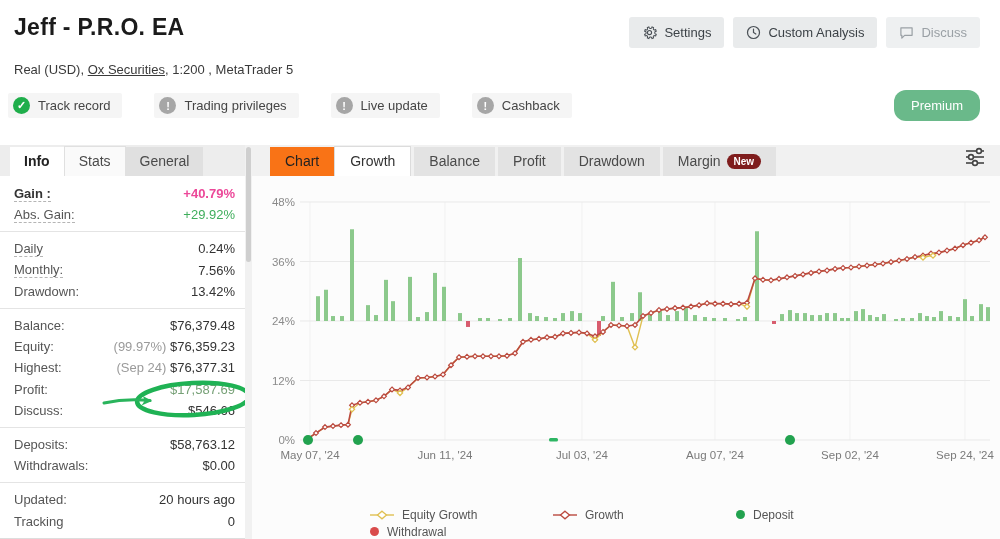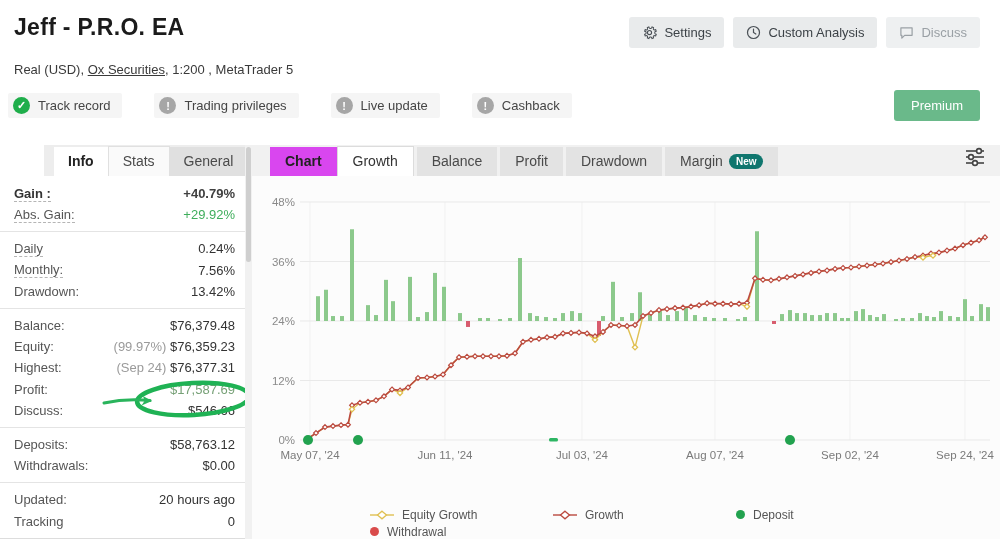--- a/index.html
+++ b/index.html
@@ -20,55 +20,55 @@
   .bicon.check { background:#1fae4b; }
   .bicon.excl  { background:#a6a6a6; }
 
   .hdr-buttons { position:absolute; right:20px; top:17px; display:flex; gap:9px; }
   .hbtn { display:flex; align-items:center; gap:7px; background:#e9ebec; border:none; cursor:pointer;
     padding:7px 13px; height:31px; border-radius:3px; font-size:13px; color:#3d4348; font-family:inherit; }
   .hbtn.muted { background:#eef0f1; color:#9aa0a5; }
   .hbtn svg { display:block; }
 
   .premium-btn { position:absolute; right:20px; top:90px; background:#6ab98a; color:#fff; border:none; cursor:pointer;
-    font-size:13px; padding:8px 17px; border-radius:3px; font-family:inherit; }
+    font-size:13px; padding:8px 17px; border-radius:12px; font-family:inherit; }
 
   
   .sidebar { position:absolute; left:0; top:145px; width:245px; height:394px; background:#fff; border-bottom:1px solid #ddd; }
-  .side-tabs { height:31px; background:#ededed; display:flex; align-items:flex-end; padding-left:10px;margin-left:44px; }
+  .side-tabs { height:31px; background:#ededed; display:flex; align-items:flex-end; padding-left:10px; }
   .stab { padding:6px 14px 7px; font-size:14px; color:#4a4a4a; cursor:pointer; }
   .stab.active { background:#fff; color:#222; font-weight:bold; }
   .stab.white { background:#fafafa; border:1px solid #e0e0e0; border-bottom:none; }
   .stab.gray  { background:#e0e0e0; }
 
   .stats { padding:7px 0 0; }
   .srow { height:21.2px; display:flex; align-items:center; justify-content:space-between; padding:0 10px 0 14px; font-size:13px; }
   .slabel { color:#555;text-align:right; }
   .slabel.link { border-bottom:1px dashed #b5b5b5; cursor:pointer; }
   .sval { color:#333; }
   .sval .pre { color:#9a9a9a; }
-  .v-green-b { color:#404040; font-weight:bold; }
+  .v-green-b { color:#ec4899; font-weight:bold; }
   .v-green { color:#3fae5c; }
   .v-profit { color:#76a076; }
   .ssep { border-top:1px solid #e4e4e4; margin:6px 0; }
 
   .annot-svg { position:absolute; left:0; top:0; width:245px; height:394px; pointer-events:none; }
 
   
   .vscroll { position:absolute; left:245px; top:145px; width:7px; height:394px; background:#f1f1f1; }
   .vthumb { position:absolute; left:1px; top:2px; width:5px; height:115px; background:#cfcfcf; border-radius:3px; }
 
   
   .right-panel { position:absolute; left:252px; top:145px; width:748px; height:394px; background:#fcfcfc; }
   .chart-tabs { height:31px; background:#f1f1f1; display:flex; align-items:flex-end; padding-left:18px; position:relative; }
   .ctab { padding:6px 15px 7px; font-size:14px; color:#4a4a4a; cursor:pointer; display:flex; align-items:center; gap:6px; }
-  .ctab.first { background:#d946ef; color:#222; font-weight:bold; }
+  .ctab.first { background:#f97316; color:#222; font-weight:normal; }
   .ctab.active { background:#fff; border:1px solid #dcdcdc; border-bottom:none; color:#333; }
   .ctab.gray { background:#e3e3e3; margin-left:3px; }
-  .new-pill { background:#0f766e; color:#fff; font-size:10px; font-weight:bold; padding:2px 7px; border-radius:9px; }
+  .new-pill { background:#7f1d1d; color:#fff; font-size:10px; font-weight:bold; padding:2px 7px; border-radius:9px; }
   .filter-btn { position:absolute; right:12px; bottom:4px; background:none; border:none; cursor:pointer; padding:2px; }
 
   .chart-box { position:relative; width:748px; height:363px; }
   .chart-box svg text { font-family:"Liberation Sans", sans-serif; }
 
   .legend { position:absolute; left:0; top:331px; width:748px; font-size:12px; color:#555; }
   .lgroup { position:absolute; display:flex; flex-direction:column; gap:2px; }
   .lrow { display:flex; align-items:center; gap:8px; height:15px; cursor:pointer; }
   .ldot { width:9px; height:9px; border-radius:50%; }
 </style>

